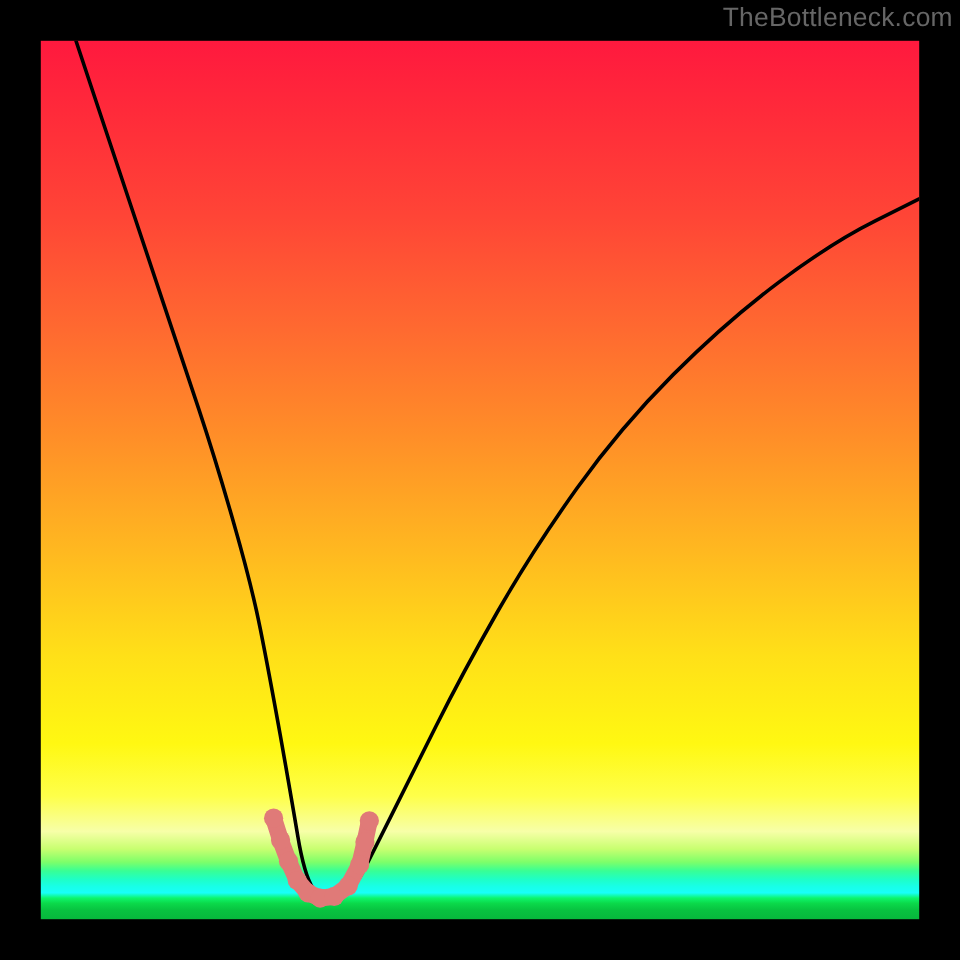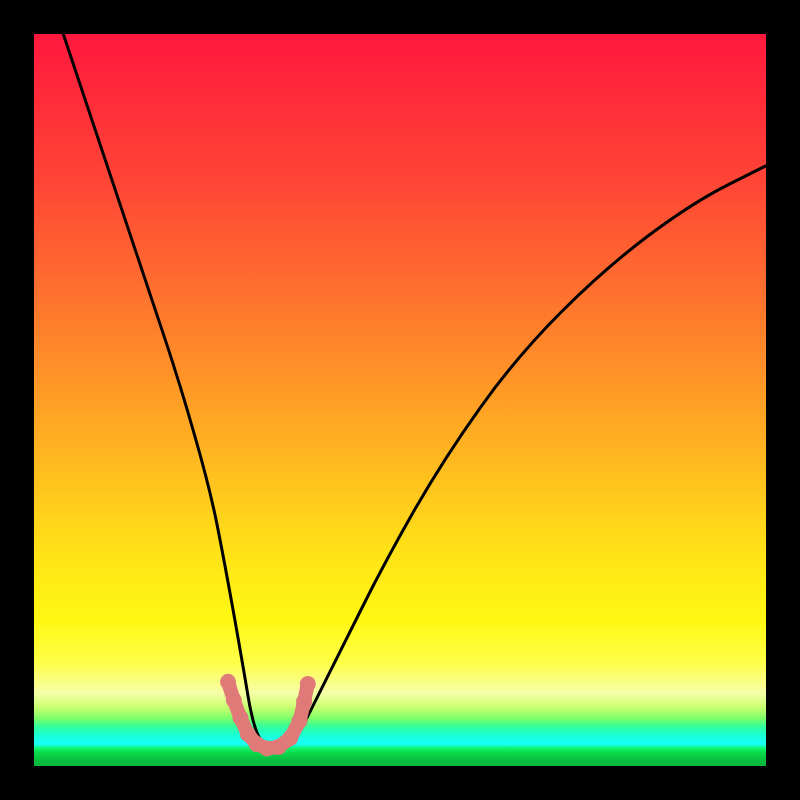--- a/index.html
+++ b/index.html
@@ -66,20 +66,21 @@
     letter-spacing: 0.2px;
     font-weight: 400;
     user-select: none;
   }
 </style>
 </head>
 <body>
 
 <div class="frame">
 
+  <div class="watermark">TheBottleneck.com</div>
 
   <div class="plot-area">
     <svg class="curve-svg" viewBox="0 0 732 732" preserveAspectRatio="none">
       <path id="black-curve" fill="none" stroke="#000000" stroke-width="3" stroke-linecap="round" stroke-linejoin="round" d="M 29.3 0.0 Q 29.3 0.0 43.9 43.9 Q 58.6 87.8 73.2 131.8 Q 87.8 175.7 102.5 219.6 Q 117.1 263.5 131.8 307.4 Q 146.4 351.4 161.0 402.6 Q 175.7 453.8 183.0 490.4 Q 190.3 527.0 199.5 578.3 Q 208.6 629.5 214.1 662.5 Q 219.6 695.4 226.9 706.4 Q 234.2 717.4 241.6 717.4 Q 248.9 717.4 256.2 710.0 Q 263.5 702.7 270.8 688.1 Q 278.2 673.4 292.8 644.2 Q 307.4 614.9 329.4 571.0 Q 351.4 527.0 380.6 475.8 Q 409.9 424.6 446.5 373.3 Q 483.1 322.1 527.0 278.2 Q 571.0 234.2 614.9 201.3 Q 658.8 168.4 695.4 150.1 T 732.0 131.8"></path>
       <g id="pink-beads">
           <path d="M 194.0 647.8 L 199.8 666.1 L 206.4 683.7 L 213.7 699.8 L 222.5 710.0 L 232.8 714.4 L 244.5 713.0 L 256.2 704.2 L 265.7 686.6 L 270.1 667.6 L 273.8 650.0" fill="none" stroke="#e07a78" stroke-width="14" stroke-linecap="round" stroke-linejoin="round"></path>
           <circle cx="194.0" cy="647.8" r="8" fill="#e07a78"></circle>
           <circle cx="199.8" cy="666.1" r="8" fill="#e07a78"></circle>
           <circle cx="206.4" cy="683.7" r="8" fill="#e07a78"></circle>
           <circle cx="213.7" cy="699.8" r="8" fill="#e07a78"></circle>

